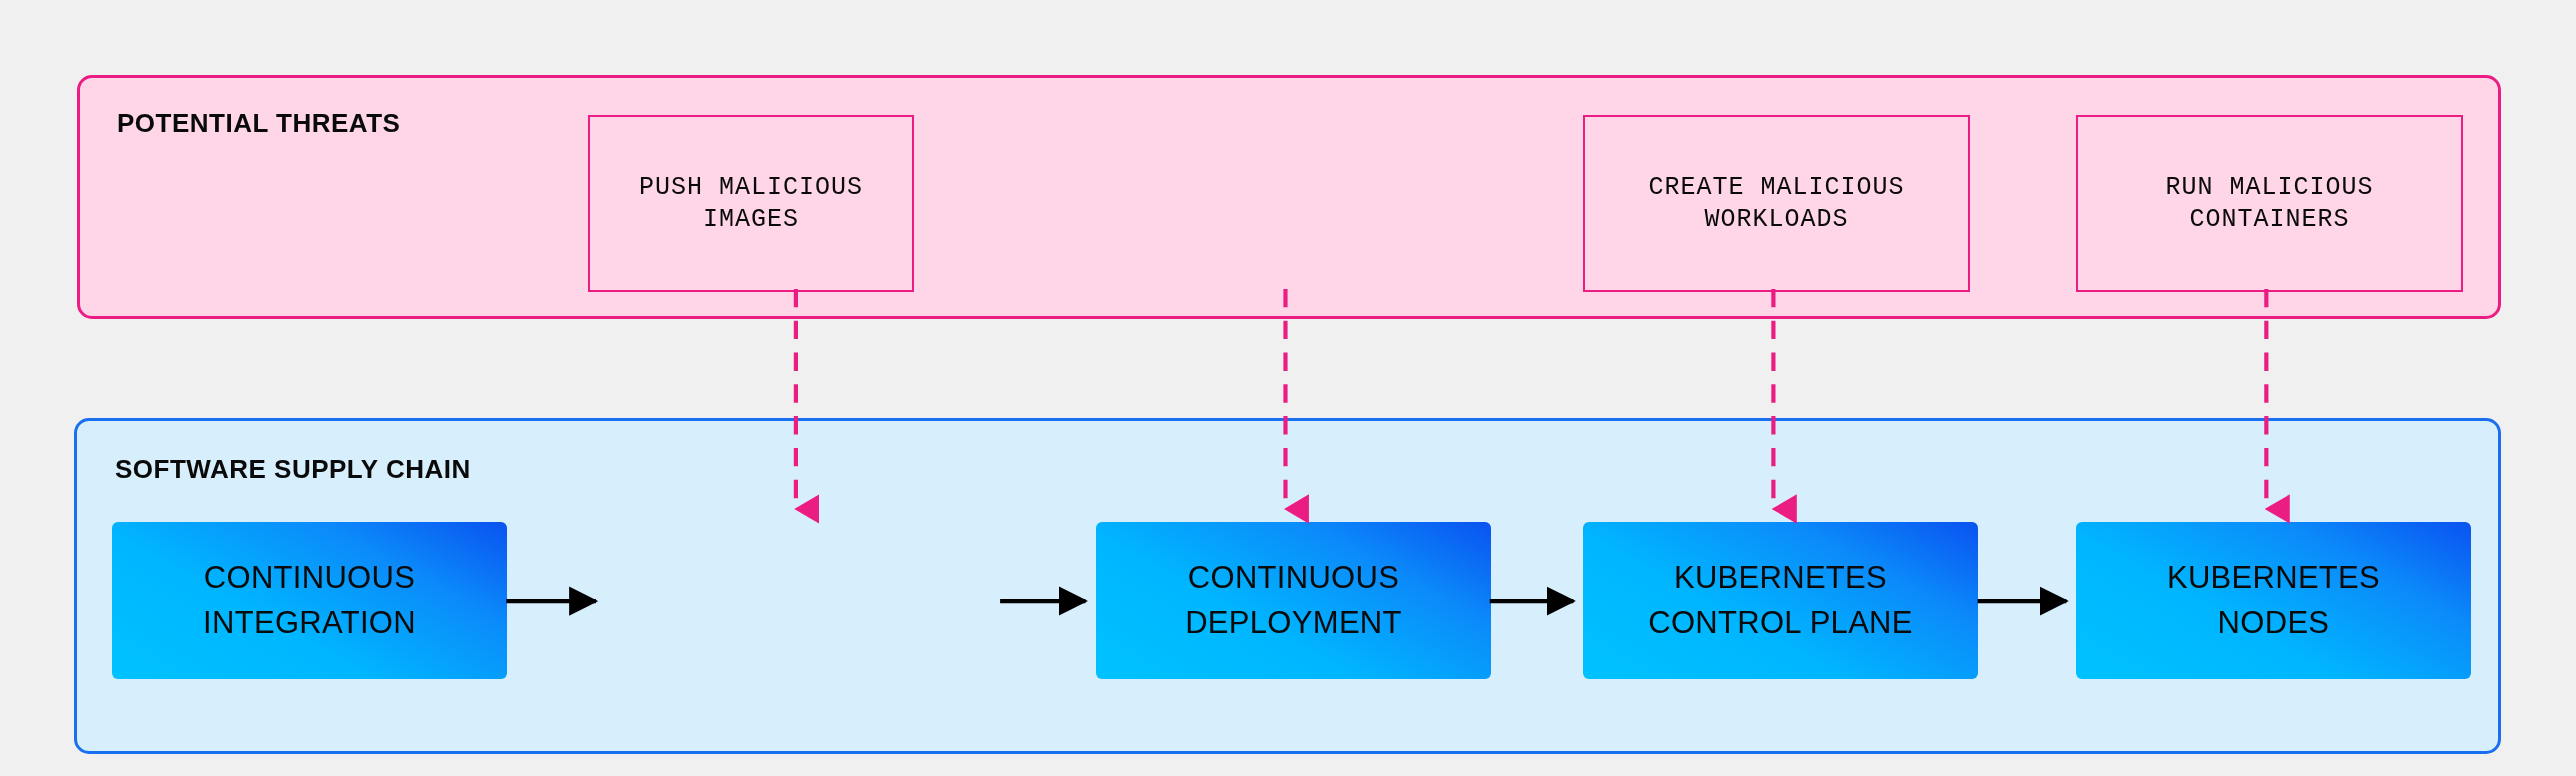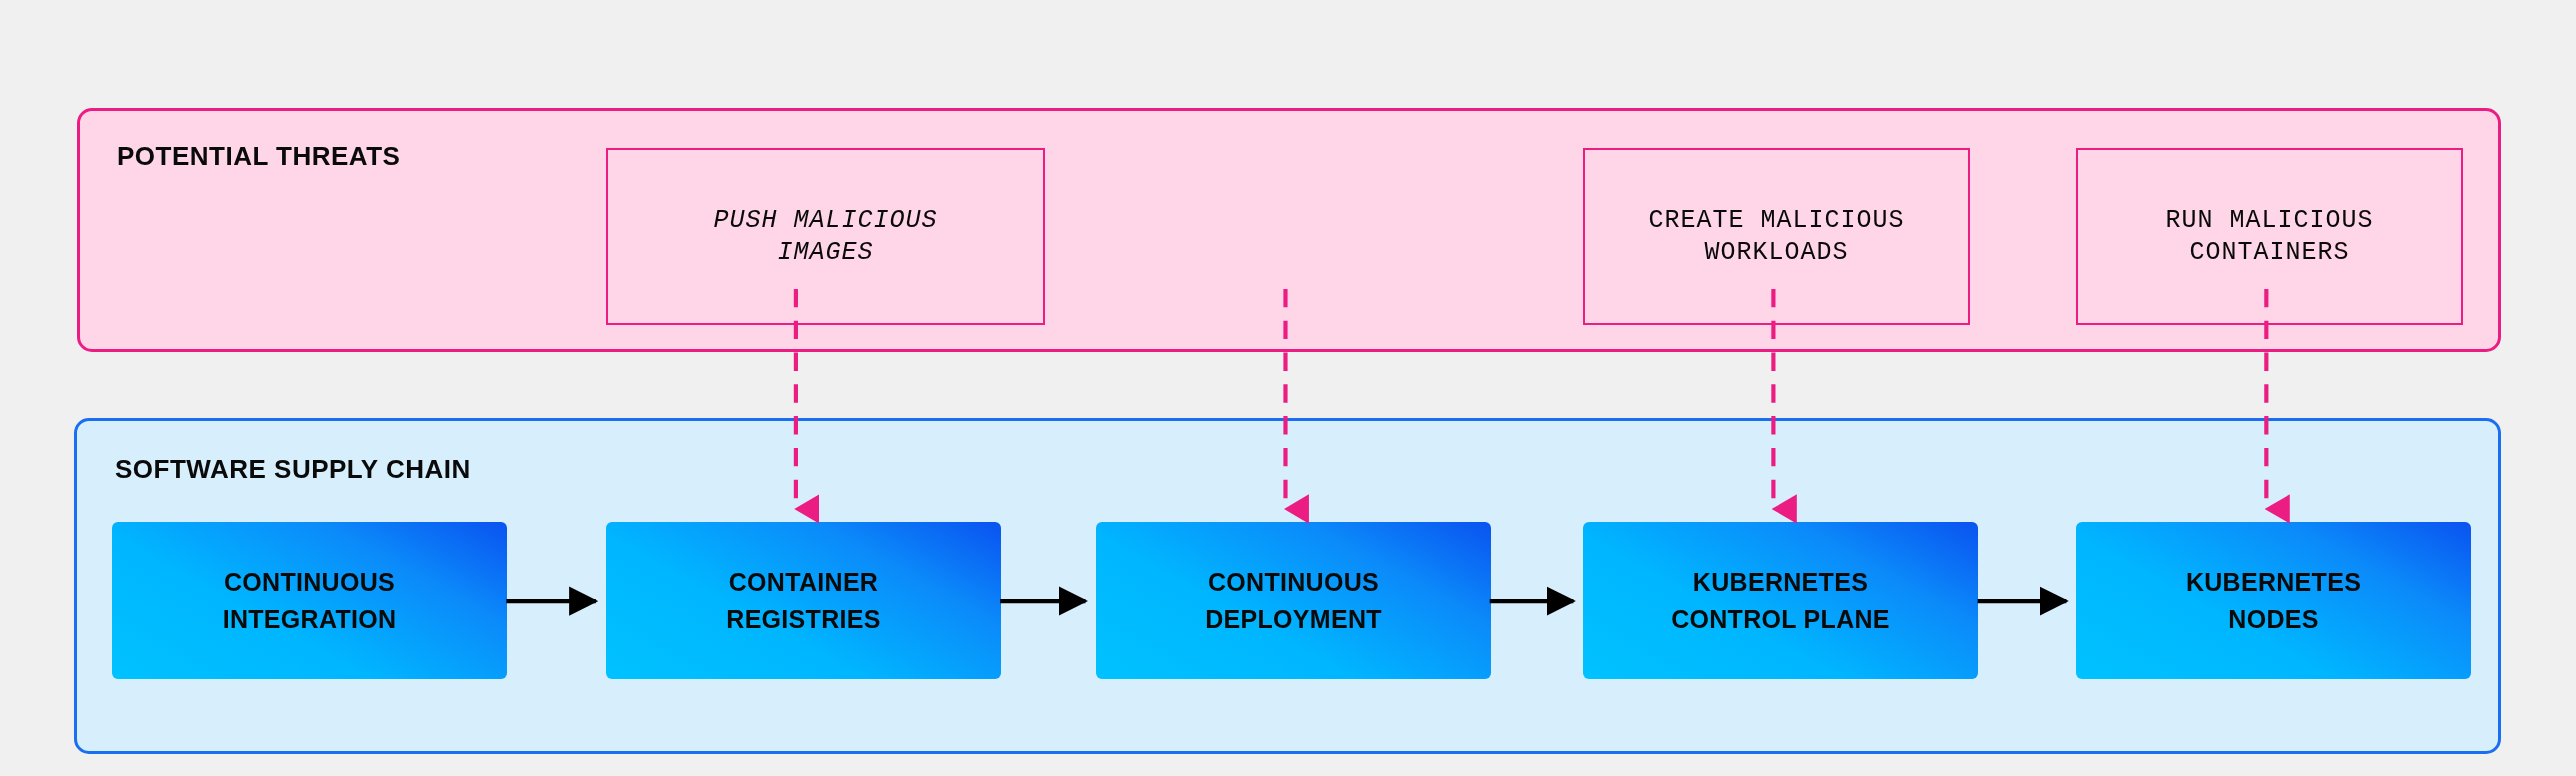--- a/index.html
+++ b/index.html
@@ -24,21 +24,20 @@
     box-sizing: border-box;
     border-radius: 15px;
   }
   #threats-band {
     left: 77px;
     top: 75px;
     width: 2424px;
     height: 244px;
     background: #ffd6e8;
     border: 3.3px solid #ec1d82;
-    margin-top: 33px;
   }
   #chain-band {
     left: 74px;
     top: 418px;
     width: 2427px;
     height: 336px;
     background: #d7eefc;
     border: 3.3px solid #1a6ef0;
   }
 
@@ -85,22 +84,22 @@
     height: 157px;
     border-radius: 5.9px;
     background: linear-gradient(29deg, #00c2ff 0%, #00b6ff 38%, #0b8bfa 72%, #0a53f0 100%);
     display: flex;
     align-items: center;
     justify-content: center;
     text-align: center;
   }
   .chain-label {
     font-family: "Liberation Sans", sans-serif;
-    font-weight: bold;
-    font-size: 25px;
+    font-weight: normal;
+    font-size: 31px;
     line-height: 1.45;
     letter-spacing: 0.3px;
     color: #0a0a0a;
     white-space: pre-line;
     padding: 0 6.7px;
   }
 
   
   #connectors {
     position: absolute;
@@ -112,21 +111,21 @@
   }
 </style>
 </head>
 <body>
 
 <div id="canvas">
 
   <div class="band" id="threats-band">
     <div class="band-title" id="threats-title">POTENTIAL THREATS</div>
 
-    <div class="threat-box" style="left:526px; width:439px;font-style:italic;">
+    <div class="threat-box" style="left:508px; width:326px;">
       <span class="threat-label">PUSH MALICIOUS
 IMAGES</span>
     </div>
 
 
     <div class="threat-box" style="left:1503px; width:387px;">
       <span class="threat-label">CREATE MALICIOUS
 WORKLOADS</span>
     </div>
 
@@ -137,24 +136,20 @@
   </div>
 
   <div class="band" id="chain-band">
     <div class="band-title" id="chain-title">SOFTWARE SUPPLY CHAIN</div>
 
     <div class="chain-box" style="left:35px; width:395px;">
       <span class="chain-label">CONTINUOUS
 INTEGRATION</span>
     </div>
 
-    <div class="chain-box" style="left:529px; width:395px;">
-      <span class="chain-label">CONTAINER
-REGISTRIES</span>
-    </div>
 
     <div class="chain-box" style="left:1019px; width:395px;">
       <span class="chain-label">CONTINUOUS
 DEPLOYMENT</span>
     </div>
 
     <div class="chain-box" style="left:1506px; width:395px;">
       <span class="chain-label">KUBERNETES
 CONTROL PLANE</span>
     </div>

